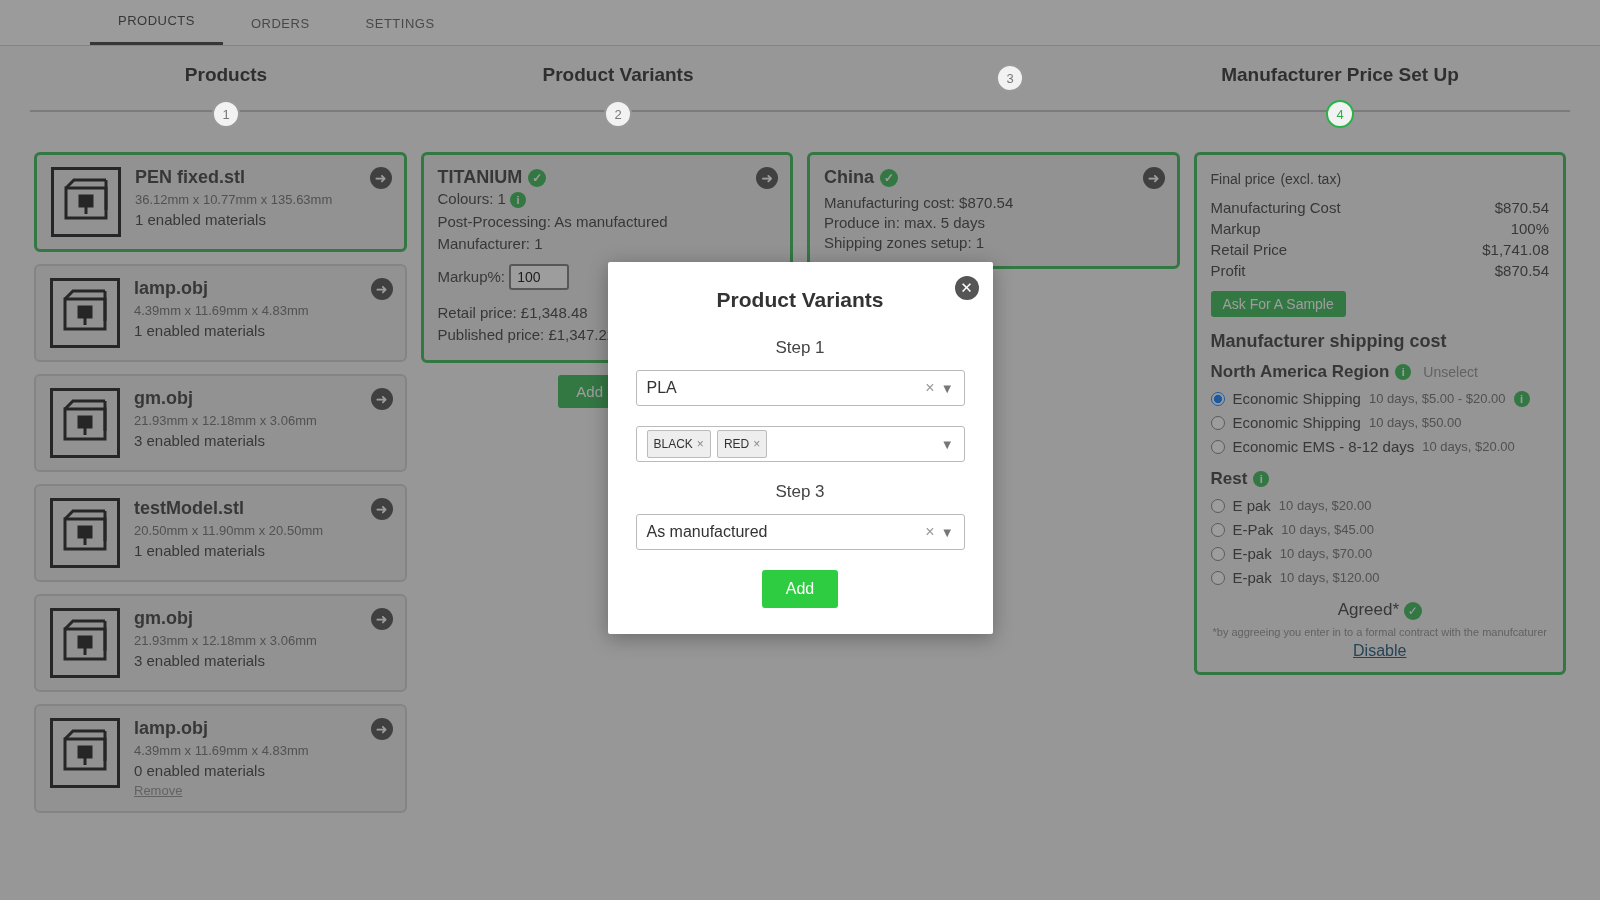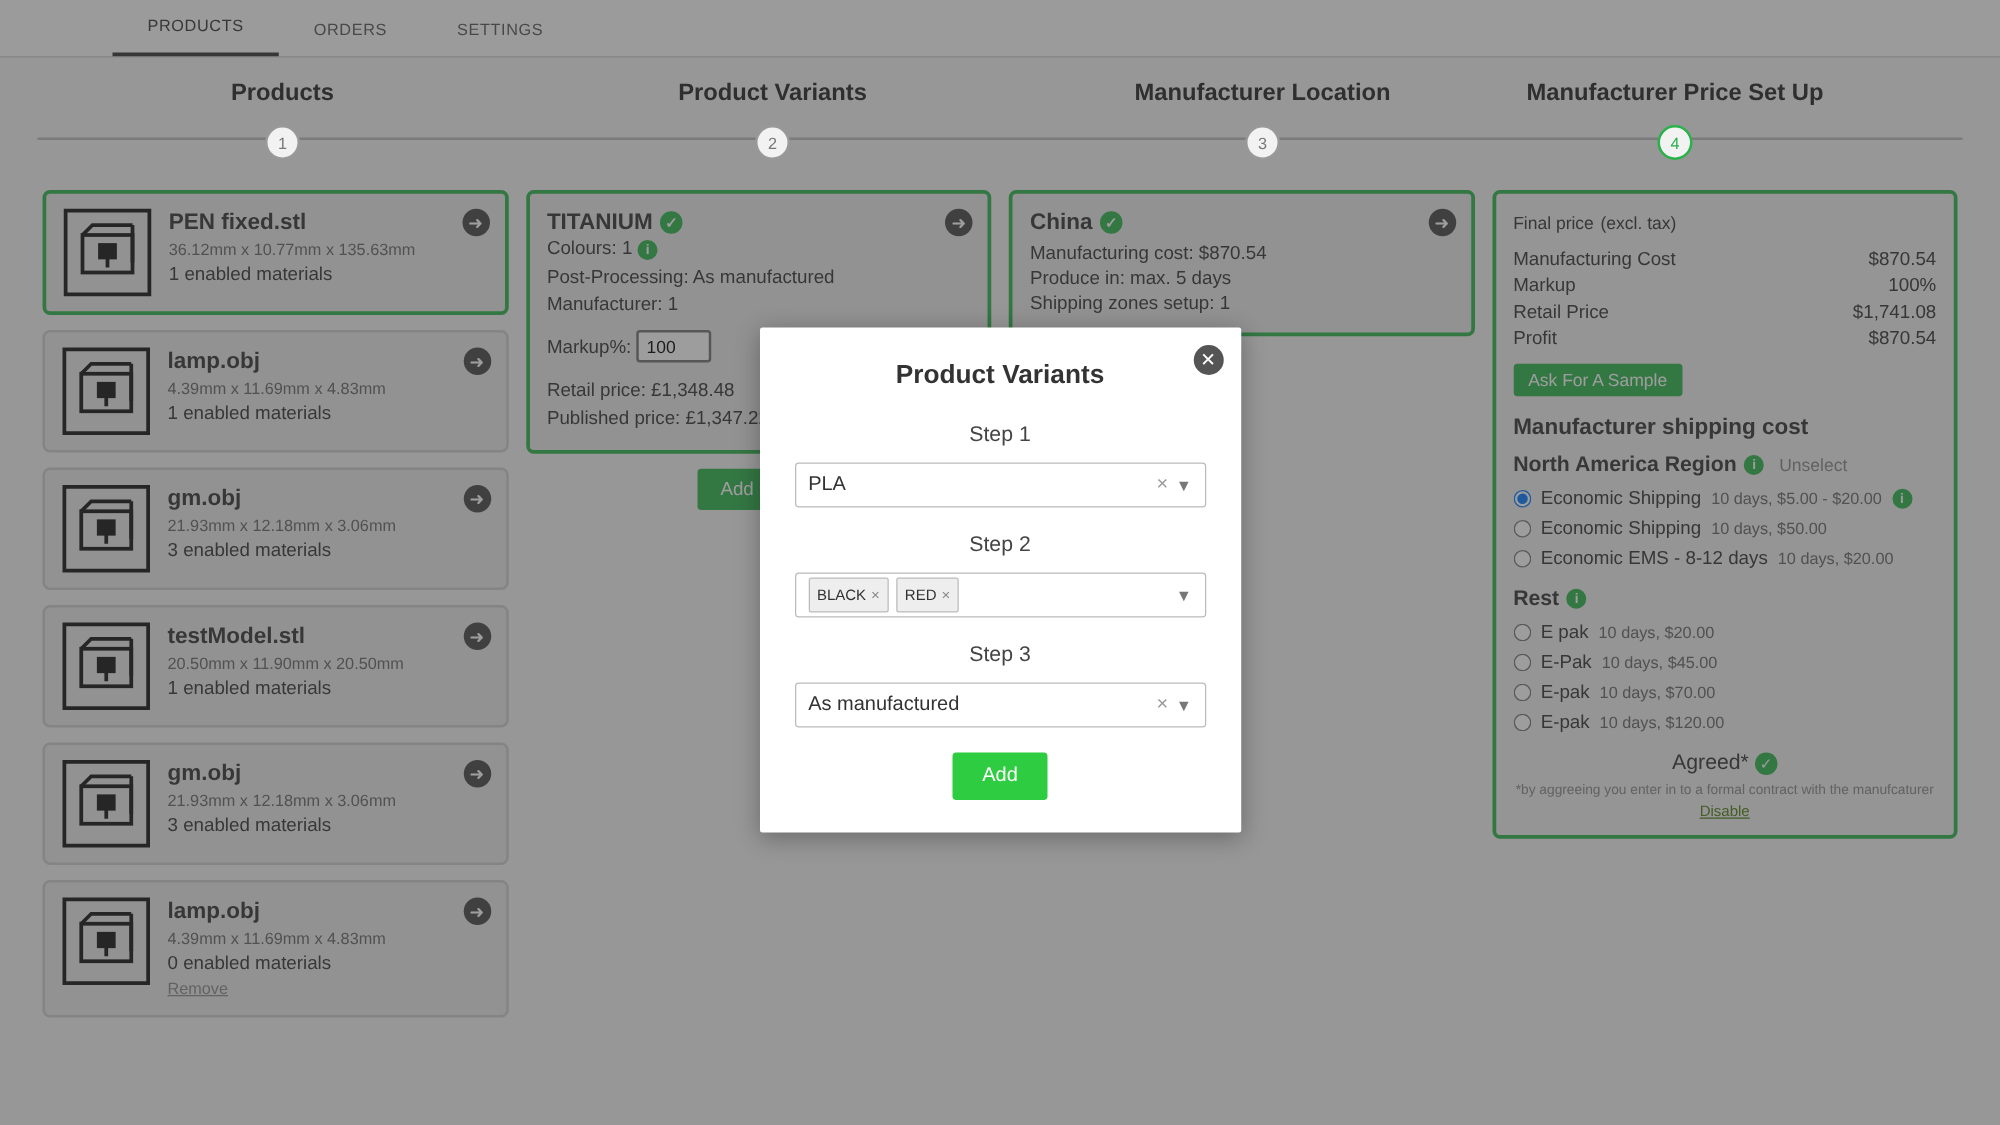--- a/index.html
+++ b/index.html
@@ -47,21 +47,21 @@
 .price .line2{display:flex;justify-content:space-between;font-size:15px;margin-bottom:4px}
 .ask{background:#2ab24a;color:#fff;border:none;border-radius:3px;padding:5px 12px;font-size:14px;cursor:pointer;margin:8px 0 14px}
 .price h5{font-size:18px;font-weight:700;margin-bottom:10px}
 .region{font-size:17px;font-weight:700;margin-bottom:8px;display:flex;align-items:center;gap:6px}
 .region .unsel{font-size:14px;font-weight:400;color:#888;cursor:pointer;margin-left:6px}
 .ship{display:flex;align-items:center;gap:8px;font-size:15px;margin-bottom:7px}
 .ship input[type=radio]{width:14px;height:14px}
 .ship .meta{font-size:13px;color:#666}
 .agreed{text-align:center;font-size:17px;margin-top:14px}
 .foot{font-size:11px;color:#888;text-align:center;margin-top:6px}
-.disable{font-size:12px;color:#4d7c0f;text-decoration:underline;text-align:center;display:block;margin-top:4px;cursor:pointer}
+.disable{font-size:16px;color:#0c4a6e;text-decoration:underline;text-align:center;display:block;margin-top:4px;cursor:pointer}
 
 .ovl{position:absolute;inset:0;background:rgba(60,60,60,.5);display:flex;align-items:flex-start;justify-content:center;padding-top:262px}
 .modal{width:385px;background:#fff;border-radius:2px;padding:26px 28px;position:relative;box-shadow:0 4px 20px rgba(0,0,0,.3)}
 .modal .close{position:absolute;right:14px;top:14px;width:24px;height:24px;border-radius:50%;background:#555;color:#fff;display:flex;align-items:center;justify-content:center;cursor:pointer;font-size:15px}
 .modal h3{text-align:center;font-size:21px;font-weight:700;margin-bottom:26px}
 .modal .lbl{text-align:center;font-size:17px;color:#444;margin-bottom:12px}
 .sel2{border:1px solid #bbb;border-radius:3px;height:36px;display:flex;align-items:center;padding:0 10px;margin-bottom:20px;position:relative;font-size:16px;color:#333}
 .sel2 .x{margin-left:auto;color:#999;cursor:pointer;padding:0 6px}
 .sel2 .dd{color:#777;cursor:pointer;font-size:13px}
 .sel2 .chip{background:#eee;border:1px solid #bbb;border-radius:2px;padding:6px 6px;font-size:12px;margin-right:6px;display:flex;align-items:flex-end;gap:4px}
@@ -81,21 +81,20 @@
   <div class="line"></div>
   <div class="step" style="left:30px">
       <h3>Products</h3>
       <div class="circle">1</div>
     </div>
   <div class="step" style="left:422px">
       <h3>Product Variants</h3>
       <div class="circle">2</div>
     </div>
   <div class="step" style="left:814px">
-      <h3>Manufacturer Location</h3>
       <div class="circle">3</div>
     </div>
   <div class="step ok" style="left:1144px">
       <h3>Manufacturer Price Set Up</h3>
       <div class="circle">4</div>
     </div>
 </div>
 
 <div class="cols">
 
@@ -312,21 +311,20 @@
 <div class="ovl">
   <div class="modal">
     <div class="close">✕</div>
     <h3>Product Variants</h3>
     <div class="lbl">Step 1</div>
     <div class="sel2">
       <span>PLA</span>
       <span class="x">×</span>
         <span class="dd">▼</span>
     </div>
-    <div class="lbl">Step 2</div>
     <div class="sel2" id="chips-box">
         <span class="chip">BLACK <span class="cx">×</span></span>
         <span class="chip">RED <span class="cx">×</span></span>
       <span class="dd" style="margin-left:auto">▼</span>
     </div>
     <div class="lbl">Step 3</div>
     <div class="sel2">
       <span>As manufactured</span>
       <span class="x">×</span>
         <span class="dd">▼</span>

